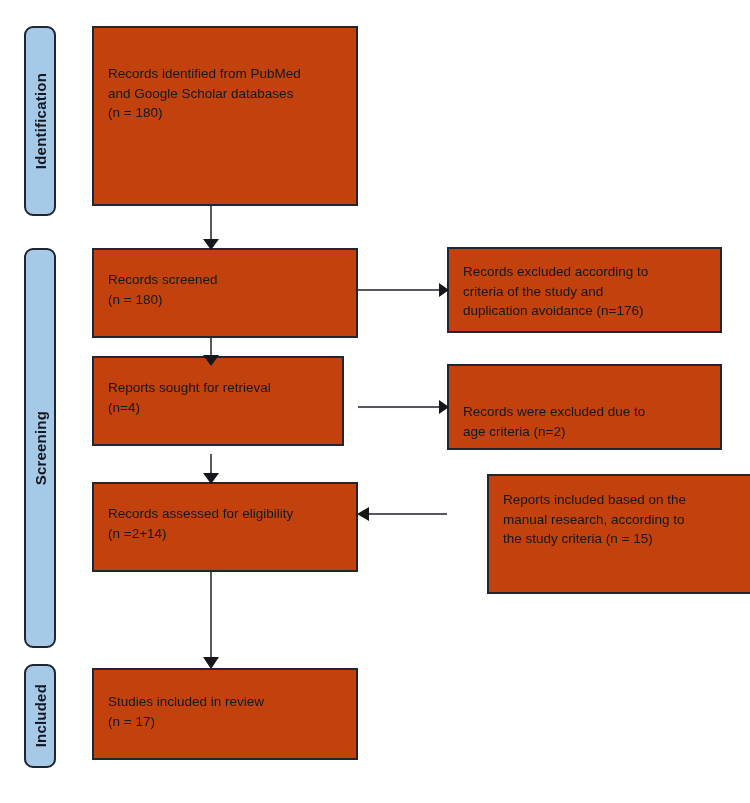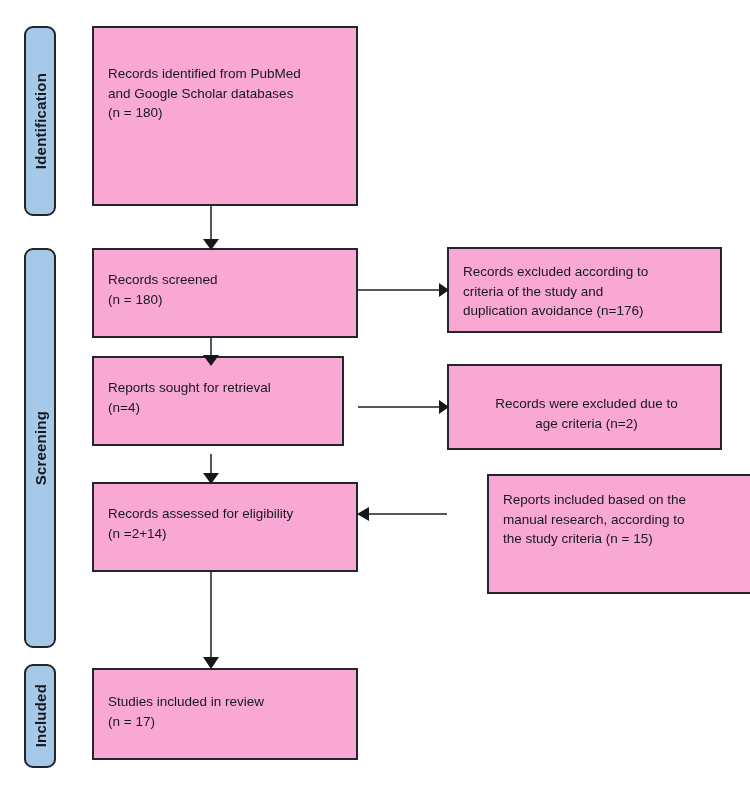--- a/index.html
+++ b/index.html
@@ -40,21 +40,21 @@
     color: #14181f;
     letter-spacing: 0.2px;
     white-space: nowrap;
     line-height: 1;
   }
 
   
   .flow-box {
     position: absolute;
     box-sizing: border-box;
-    background: #f9a8d4;
+    background: #c2410c;
     border: 2.5px solid #22262e;
     display: block;
   }
   .flow-box .box-text {
     position: absolute;
     left: 14px;
     right: 10px;
     font-size: 13.5px;
     line-height: 1.45;
     color: #16181c;
@@ -124,21 +124,21 @@
 (n = 17)</div>
   </div>
 
   <div class="flow-box valign-top" style="left:447px; top:247px; width:275px; height:86px;">
     <div class="box-text" style="top:13px;">Records excluded according to
 criteria of the study and
 duplication avoidance (n=176)</div>
   </div>
 
   <div class="flow-box valign-top" style="left:447px; top:364px; width:275px; height:86px;">
-    <div class="box-text" style="top:28px;text-align:center;">Records were excluded due to
+    <div class="box-text" style="top:36px;">Records were excluded due to
 age criteria (n=2)</div>
   </div>
 
   <div class="flow-box valign-top" style="left:447px; top:474px; width:275px; height:120px;margin-left:40px;">
     <div class="box-text" style="top:14px;">Reports included based on the
 manual research, according to
 the study criteria (n = 15)</div>
   </div>
 
   <svg id="connectors" viewBox="0 0 750 803">

